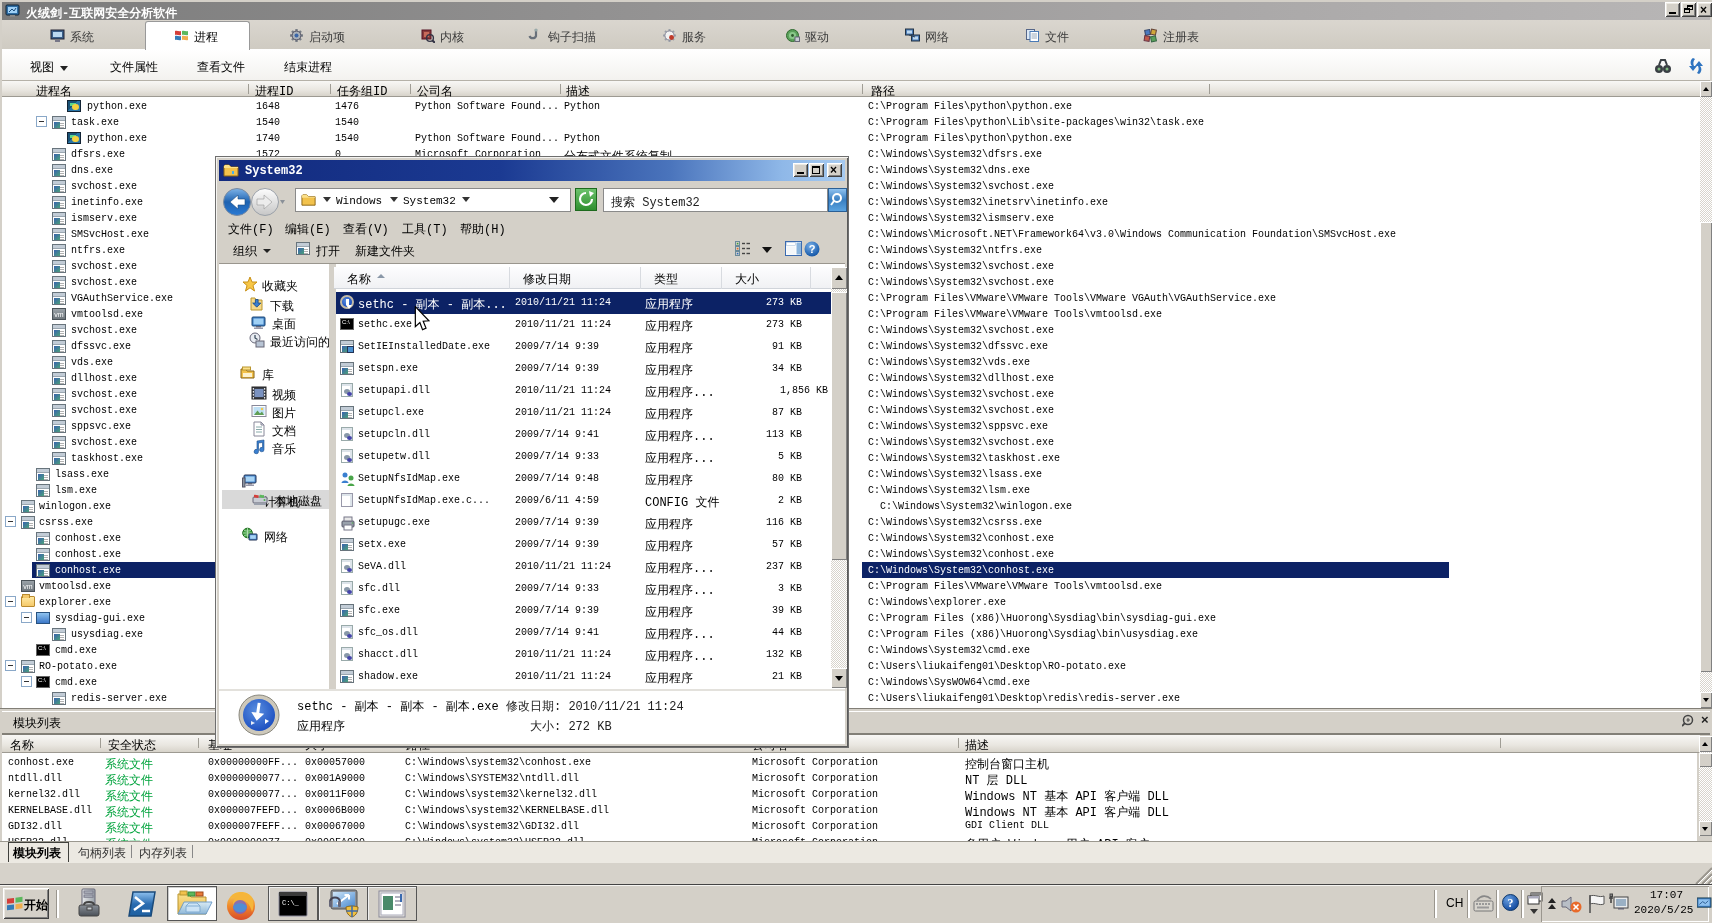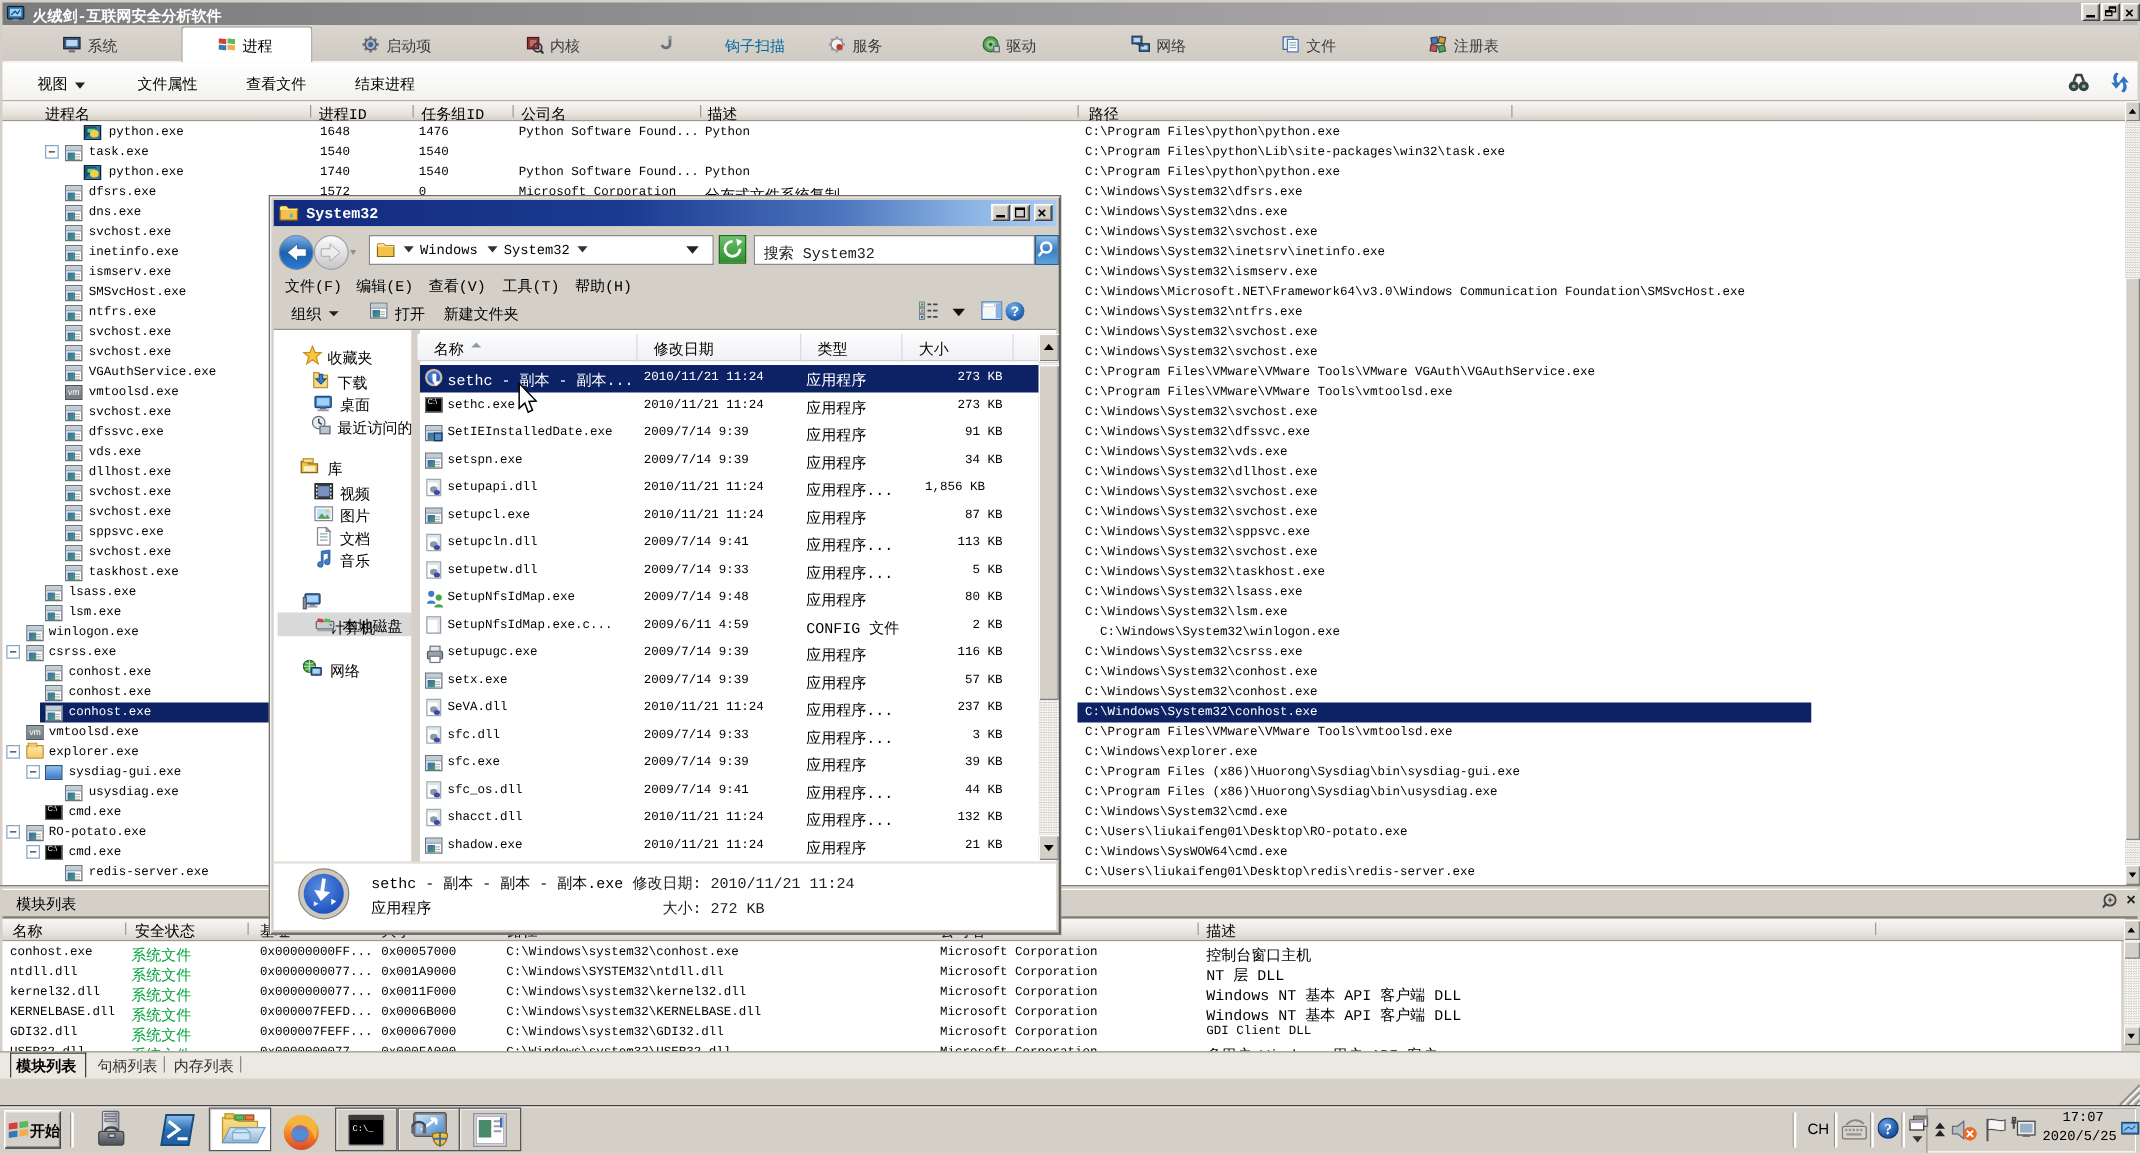--- a/index.html
+++ b/index.html
@@ -91,21 +91,21 @@
       <line x1="12.5" y1="12.5" x2="15" y2="15" stroke="#334" stroke-width="2"></line>
     </svg>
   </div>
 <div class="ab c" style="left:440px;top:29px;white-space:pre;color:#3c3c3c;">内核</div>
 <div class="ab" style="left:528px;top:28px;width:15px;height:15px;">
     <svg width="15" height="15" viewBox="0 0 15 15">
       <path d="M8 1 L8 8 A3.5 3.5 0 0 1 1.5 8" fill="none" stroke="#68707a" stroke-width="2.2"></path>
       <circle cx="8" cy="2" r="1.6" fill="#9aa"></circle>
     </svg>
   </div>
-<div class="ab c" style="left:548px;top:29px;white-space:pre;color:#0369a1;margin-left:32px;">钩子扫描</div>
+<div class="ab c" style="left:548px;top:29px;white-space:pre;color:#404040;">钩子扫描</div>
 <div class="ab" style="left:662px;top:28px;width:15px;height:15px;">
     <svg width="15" height="15" viewBox="0 0 15 15">
       <g stroke="#9aa0a8" stroke-width="2">
         <line x1="7.5" y1="1" x2="7.5" y2="14"></line>
         <line x1="1" y1="7.5" x2="14" y2="7.5"></line>
         <line x1="3" y1="3" x2="12" y2="12"></line>
         <line x1="12" y1="3" x2="3" y2="12"></line>
       </g>
       <circle cx="7.5" cy="7.5" r="4.6" fill="#f2f2f2" stroke="#889"></circle>
       <circle cx="9.5" cy="9.5" r="2.4" fill="#c03a2a"></circle>
@@ -758,21 +758,21 @@
 <div class="ab c" style="left:645px;top:362px;white-space:pre;">应用程序</div>
 <div class="ab" style="left:722px;top:358px;width:80px;height:22px;">
     <div class="a " style="text-align:right;line-height:22px;">34 KB</div>
   </div>
 <div class="ab" style="left:340px;top:383px;width:16px;height:16px;">
     <div class="ab dlli" style="left:1px;top:0;"></div>
   </div>
 <div class="ab a" style="left:358px;top:385px;white-space:pre;">setupapi.dll</div>
 <div class="ab a" style="left:515px;top:385px;white-space:pre;">2010/11/21 11:24</div>
 <div class="ab c" style="left:645px;top:384px;white-space:pre;">应用程序...</div>
-<div class="ab" style="left:708px;top:380px;width:80px;height:22px;">
+<div class="ab" style="left:748px;top:380px;width:80px;height:22px;">
     <div class="a " style="text-align:right;line-height:22px;">1,856 KB</div>
   </div>
 <div class="ab" style="left:340px;top:405px;width:16px;height:16px;">
     <div class="ab wi" style="left:0;top:1px;">
       <i></i>
     </div>
   </div>
 <div class="ab a" style="left:358px;top:407px;white-space:pre;">setupcl.exe</div>
 <div class="ab a" style="left:515px;top:407px;white-space:pre;">2010/11/21 11:24</div>
 <div class="ab c" style="left:645px;top:406px;white-space:pre;">应用程序</div>

